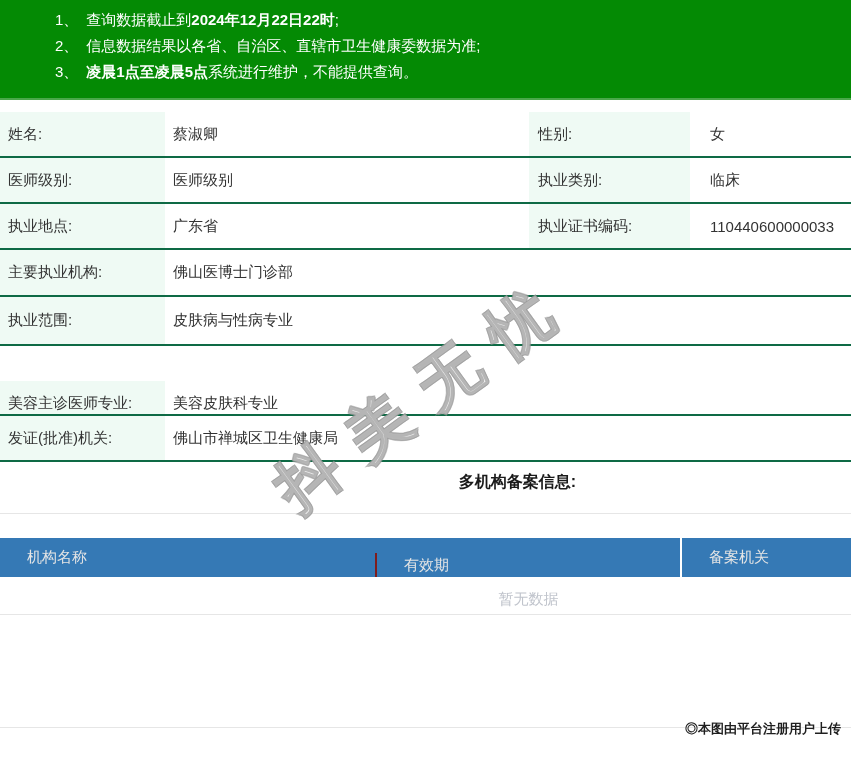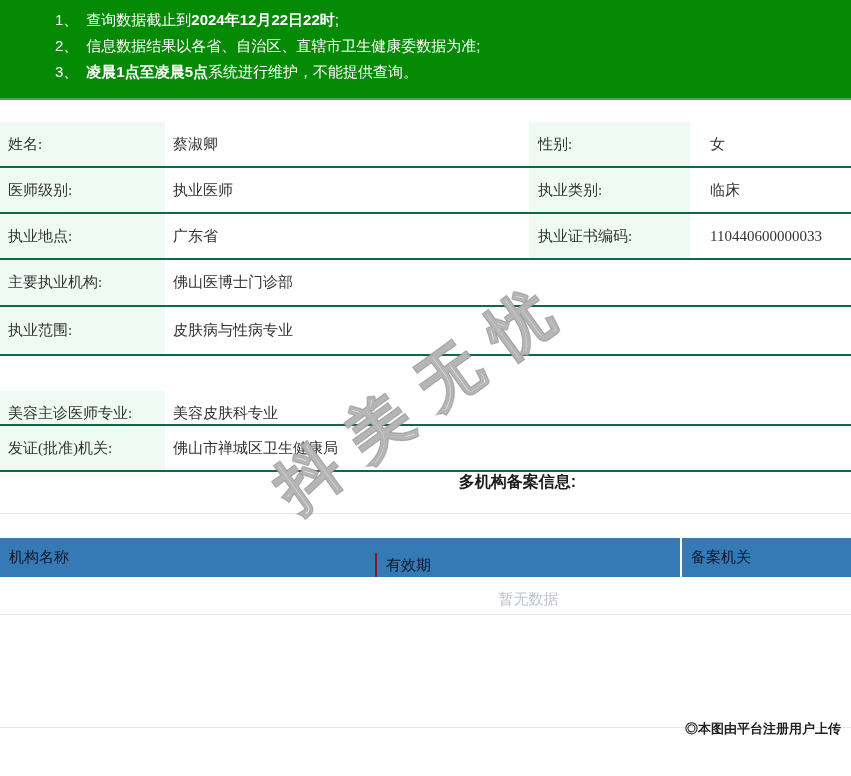--- a/index.html
+++ b/index.html
@@ -11,42 +11,42 @@
   
   .banner {
     position:absolute; top:0; left:0; width:100%; height:100px;
     background:#048a04; color:#fff; padding-top:7px;
     border-bottom:2px solid #4aa84a;
   }
   .notice-line { padding-left:55px; line-height:26px; font-size:15px; white-space:nowrap; }
   .notice-line .num { margin-right:8px; }
   .notice-line b { font-weight:bold; }
   
-  .info { position:absolute; top:122px; left:0; width:100%;font-family:Liberation Serif, serif; }
+  .info { position:absolute; top:112px; left:0; width:100%; }
   .irow { display:flex; border-bottom:2px solid #0e6a45; }
   .cell { display:flex; align-items:center; font-size:15px; color:#333; }
   .lab { background:#effaf4; padding-left:8px; }
   .w-lab1 { width:165px; }
   .w-val1 { width:364px; padding-left:8px; }
   .w-lab2 { width:161px; padding-left:9px; }
   .w-val2 { flex:1; padding-left:20px; }
   .w-valwide { flex:1; padding-left:8px; }
   .h46 { height:46px; } .h47 { height:47px; } .h49 { height:49px; } .h70 { height:70px; }
   .top-align .cell { align-items:flex-start; padding-top:12px; line-height:20px;margin-top:35px; }
   .top-align .lab { padding-right:10px; }
   
   .sec-title {
     position:absolute; top:469px; left:184px; right:0; height:26px; line-height:26px;
     text-align:center; font-weight:bold; font-size:16px; color:#1a1a1a;
   }
   .hr { position:absolute; left:0; width:100%; height:0; border-top:1px solid #e6e6e6; }
   .hr1 { top:513px; } .hr2 { top:614px; } .hr3 { top:727px; }
   
   .reg-header { position:absolute; top:538px; left:0; width:100%; height:39px; display:flex; background:#3579b5; }
-  .reg-cell { color:#0f172a; font-size:15px; display:flex; align-items:center; padding-left:9px;text-align:right; }
+  .reg-cell { color:#e5e5e5; font-size:15px; display:flex; align-items:center; padding-left:27px;text-align:right; }
   .reg-c1 { width:375px; }
   .reg-c2 { width:305px; border-left:2px solid #7f1d1d;margin-top:15px; }
   .reg-c3 { flex:1; border-left:2px solid #fff; }
   .empty-row {
     position:absolute; top:583px; left:210px; right:4px; height:31px; line-height:31px;
     text-align:center; color:#c0c4cc; font-size:15px;
   }
   
   .close-btn {
     position:absolute; left:412px; top:743px; width:235px; height:44px;
@@ -88,21 +88,21 @@
 
   <div class="info">
     <div class="irow h46">
       <div class="cell lab w-lab1">姓名:</div>
       <div class="cell w-val1">蔡淑卿</div>
       <div class="cell lab w-lab2">性别:</div>
       <div class="cell w-val2">女</div>
     </div>
     <div class="irow h46">
       <div class="cell lab w-lab1">医师级别:</div>
-      <div class="cell w-val1">执业医师</div>
+      <div class="cell w-val1">医师级别</div>
       <div class="cell lab w-lab2">执业类别:</div>
       <div class="cell w-val2">临床</div>
     </div>
     <div class="irow h46">
       <div class="cell lab w-lab1">执业地点:</div>
       <div class="cell w-val1">广东省</div>
       <div class="cell lab w-lab2">执业证书编码:</div>
       <div class="cell w-val2">110440600000033</div>
     </div>
     <div class="irow h47">

